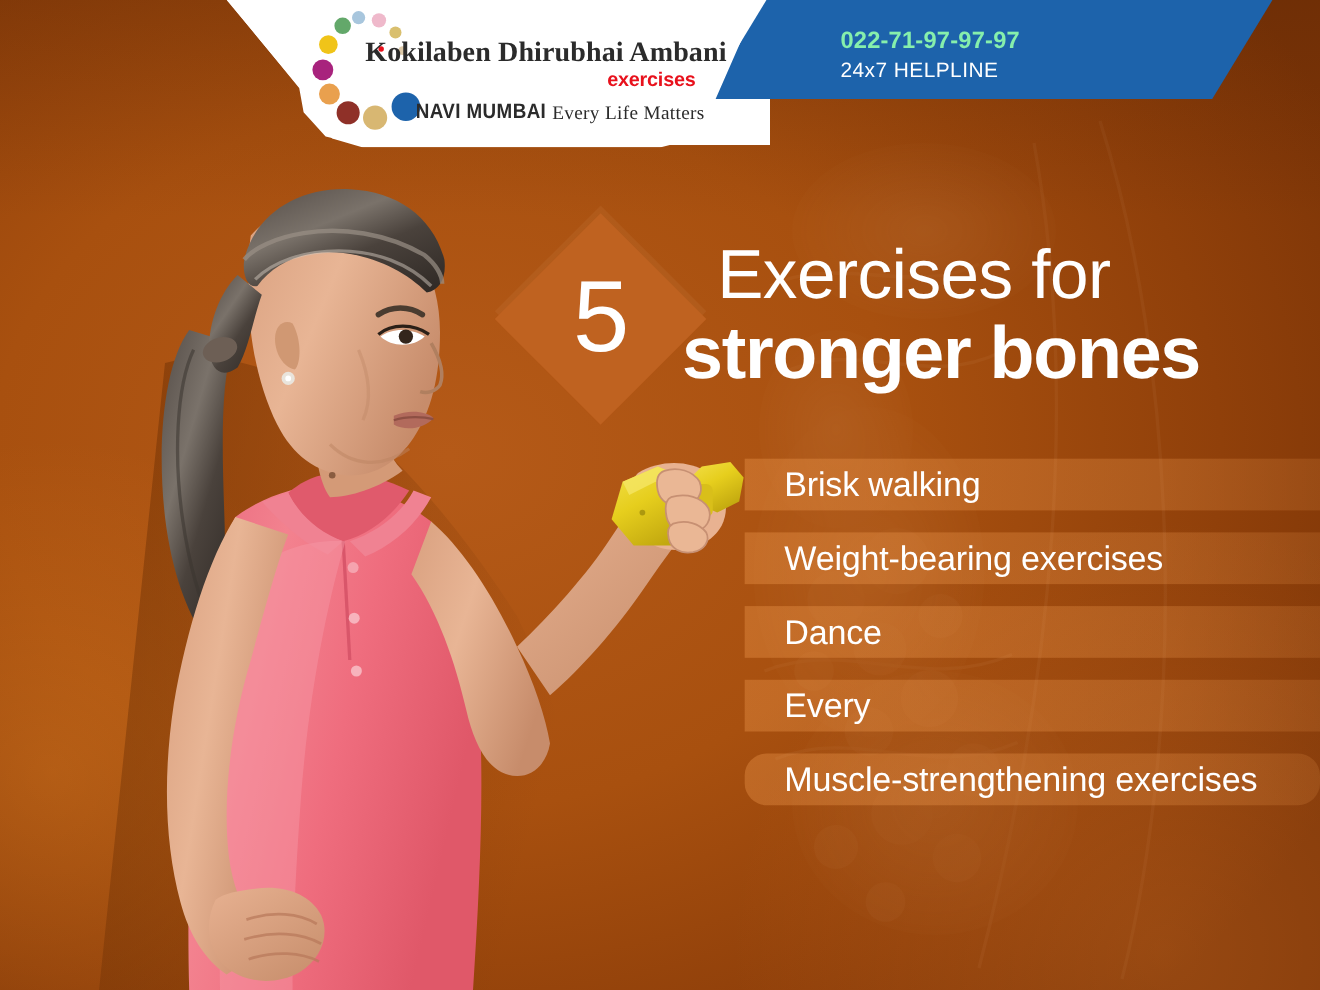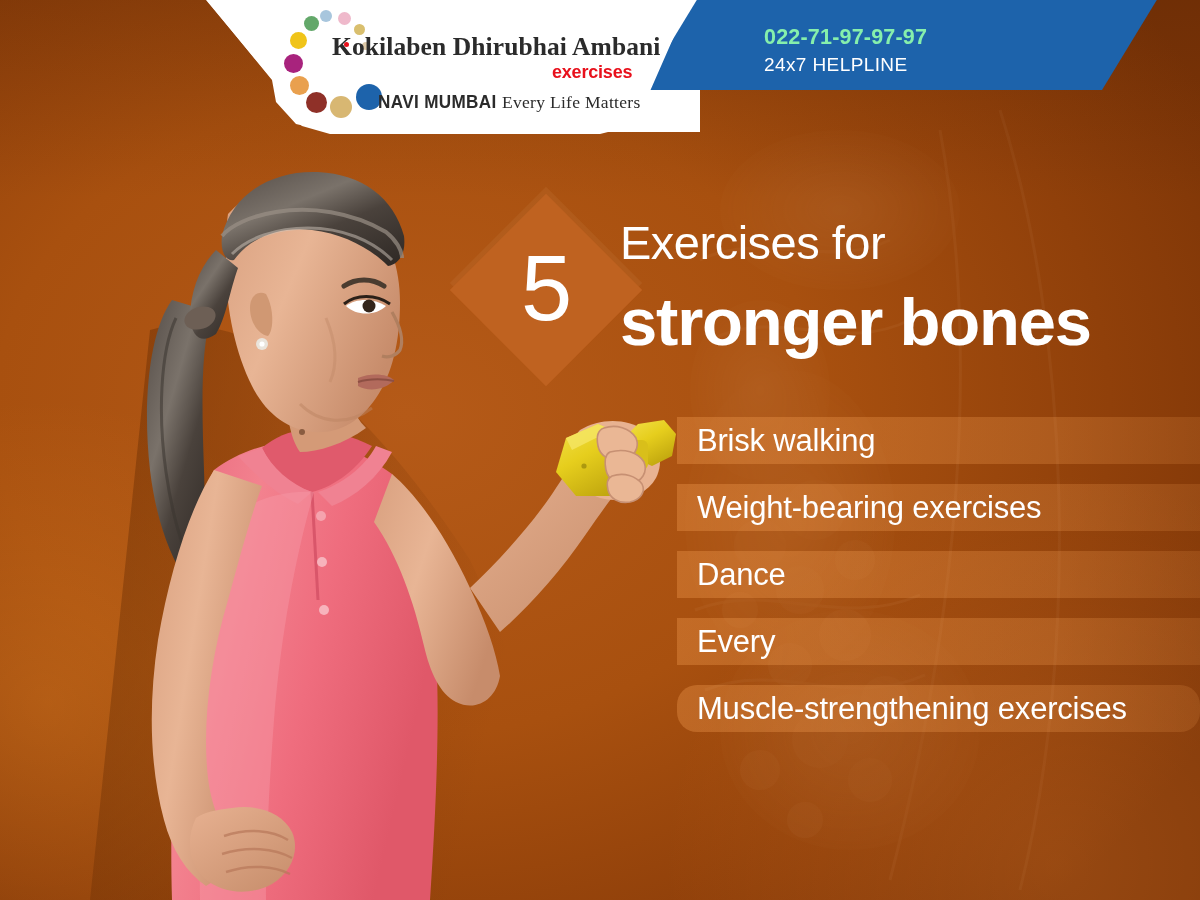--- a/index.html
+++ b/index.html
@@ -127,22 +127,22 @@
   .diamond-number {
     position:absolute; left:478px; top:222px;
     width:136px; height:136px;
     display:flex; align-items:center; justify-content:center;
     font-size:92px; font-weight:400; line-height:1;
     color:#ffffff;
     letter-spacing:-1px;
     padding-bottom:4px;
   }
   .title-line1 {
-    position:absolute; left:620px; top:219px;
-    font-size:47px; font-weight:300; line-height:1;
+    position:absolute; left:652px; top:219px;
+    font-size:63px; font-weight:300; line-height:1;
     color:#ffffff; white-space:nowrap;
     letter-spacing:-.5px;
     text-align:center;
   }
   .title-line2 {
     position:absolute; left:620px; top:288px;
     font-size:67px; font-weight:700; line-height:1;
     color:#ffffff; white-space:nowrap;
     letter-spacing:-1.2px;
   }
@@ -155,21 +155,21 @@
   .exercise-item {
     position:relative;
     height:47px;
     width:100%;
     background:linear-gradient(90deg, rgba(255,168,90,.30) 0%, rgba(255,168,90,.24) 72%, rgba(255,168,90,.15) 100%);
     margin-bottom:20px;
     display:flex; align-items:center;
   }
   .exercise-item:last-child { margin-bottom:0;border-radius:20px; }
   .exercise-label {
-    padding-left:20px;
+    padding-left:36px;
     font-size:31px;
     font-weight:400;
     color:#ffffff;
     letter-spacing:-.2px;
     white-space:nowrap;
     line-height:1;
   }
 
   
   .photo { position:absolute; left:0; top:0; width:700px; height:900px; pointer-events:none; }

